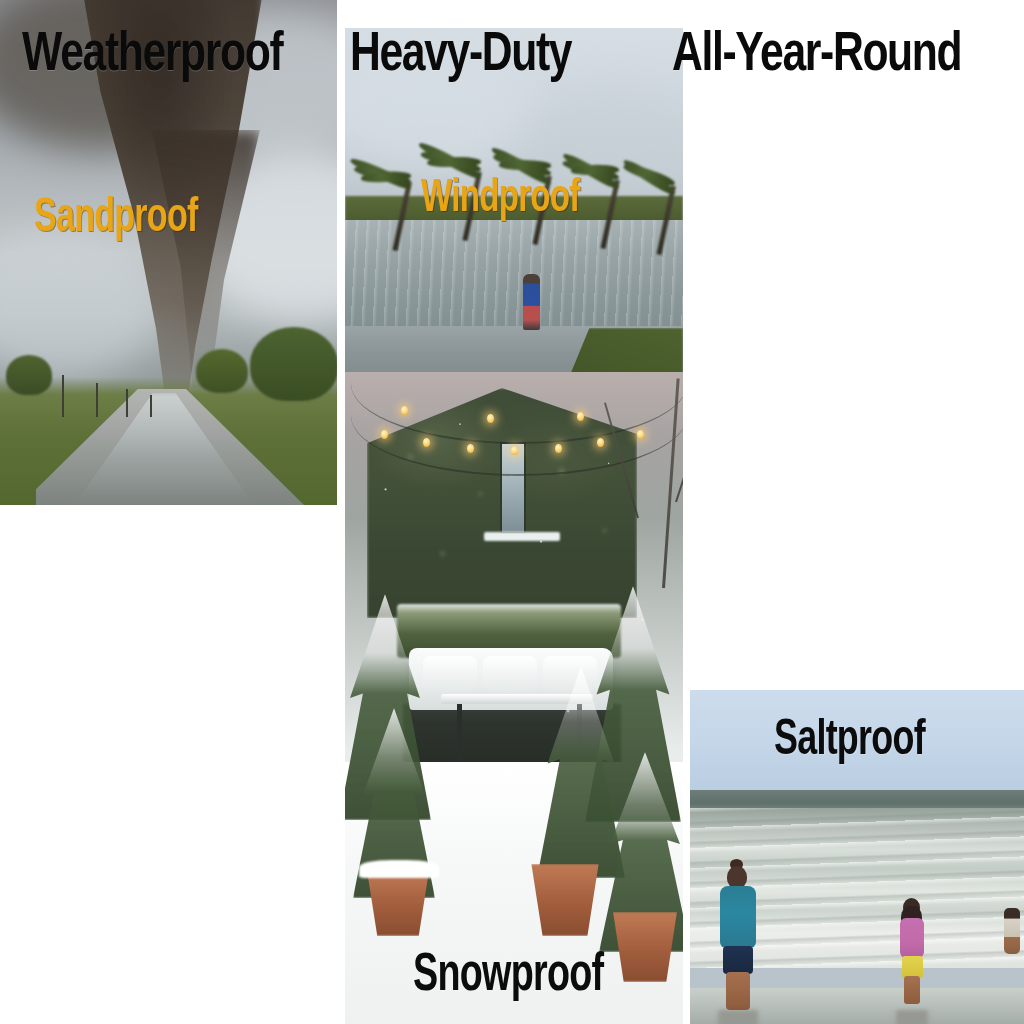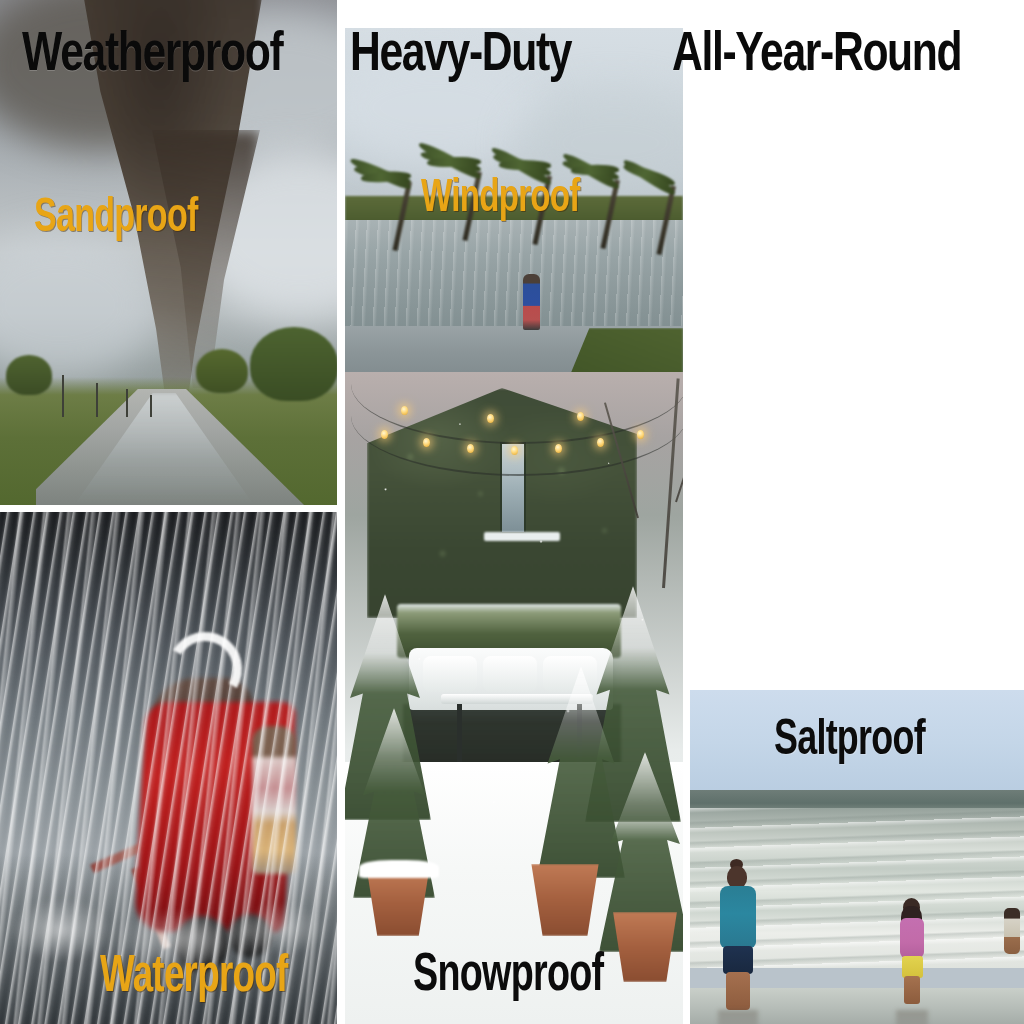--- a/index.html
+++ b/index.html
@@ -697,41 +697,20 @@
     <div class="pole" style="left:126px; height:28px;"></div>
     <div class="pole" style="left:150px; height:22px;"></div>
 
     <div class="treeclump" style="left:250px; bottom:104px; width:88px; height:74px; background:linear-gradient(180deg,#4d6330,#3a4d24);"></div>
     <div class="treeclump" style="left:196px; bottom:112px; width:52px; height:44px; background:linear-gradient(180deg,#56692f,#3f5024);"></div>
     <div class="treeclump" style="left:6px; bottom:110px; width:46px; height:40px; background:linear-gradient(180deg,#4f6330,#3b4c25);"></div>
 
     <div class="lbl gold" style="left:34px; top:188px; font-size:37px;">Sandproof</div>
   </div>
 
-  <div class="panel col-l" id="p2">
-    <div class="rain-bg"></div>
-    <div class="pavement"></div>
-
-    <div class="frame-bar" style="left:88px; bottom:170px; width:96px; height:9px; transform:rotate(-24deg);"></div>
-    <div class="frame-bar" style="left:108px; bottom:112px; width:86px; height:8px; transform:rotate(68deg);"></div>
-
-    <div class="stroller-hood"></div>
-    <div class="stroller"></div>
-    <div class="umbrella-handle"></div>
-    <div class="wheel" style="left:174px;"></div>
-    <div class="wheel" style="left:228px; bottom:66px; width:44px; height:44px;"></div>
-
-    <div class="person-bg"></div>
-
-    <div class="splash"></div>
-    <div class="rain-streaks"></div>
-    <div class="rain-streaks soft"></div>
-
-    <div class="lbl gold" style="left:100px; top:432px; font-size:40px;">Waterproof</div>
-  </div>
 
   <div class="panel col-m" id="p3">
     <div class="storm-sky2"></div>
 
     <div class="cloud-mass" style="left:-20px; top:20px; width:220px; height:120px; background:rgba(214,222,228,.75);"></div>
     <div class="cloud-mass" style="left:170px; top:60px; width:200px; height:110px; background:rgba(196,206,212,.6);"></div>
 
     <div class="shore-grass"></div>
     <div class="bay">
       <div class="bay-chop"></div>

